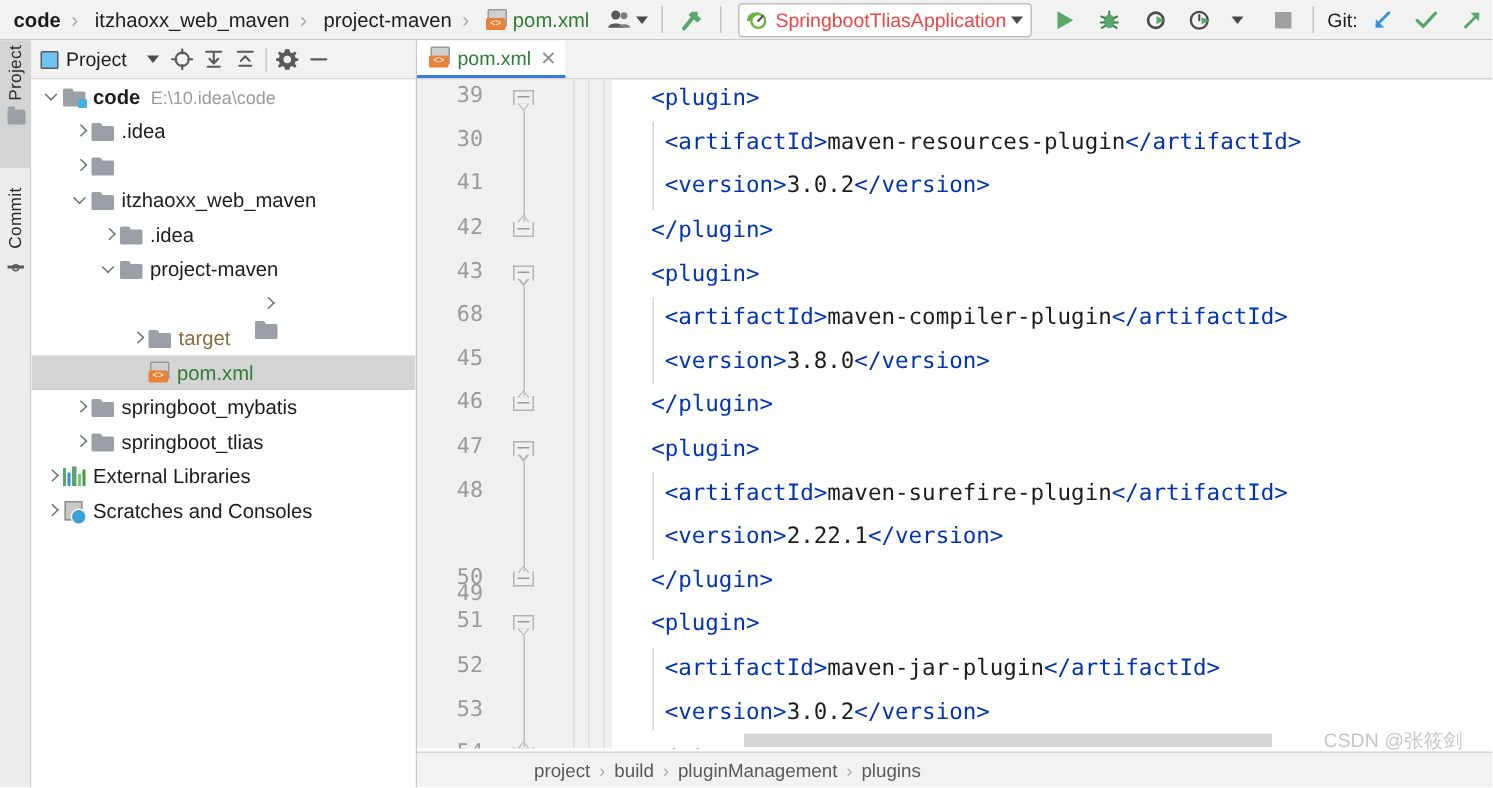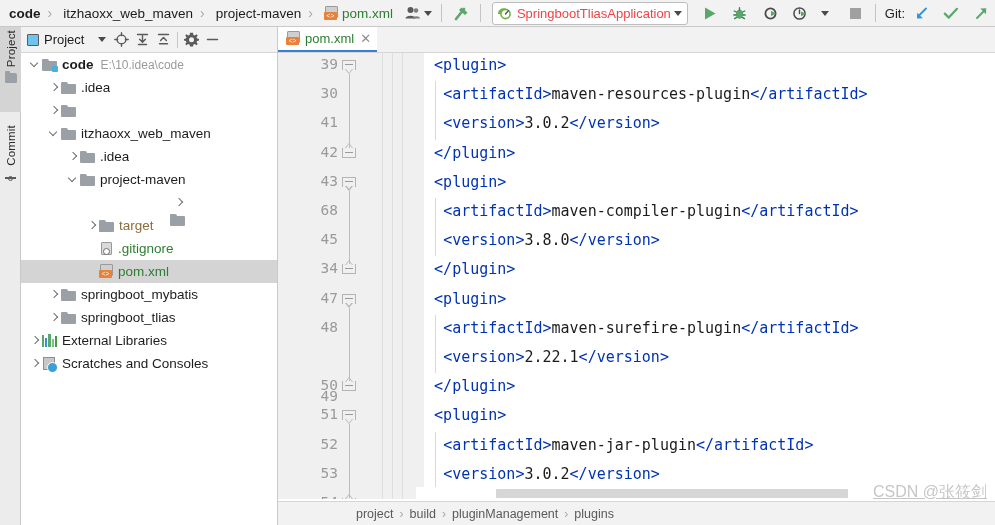--- a/index.html
+++ b/index.html
@@ -319,21 +319,21 @@
     padding-bottom: 1px;
   }
 
   .codearea {
     position: absolute; top: 26px; left: 0;
     width: 717px; height: 446px;
     overflow: hidden;
   }
   .gutter {
     position: absolute; left: 0; top: 0;
-    width: 146px; height: 446px;
+    width: 130px; height: 446px;
     background: #f0f0f0;
     box-sizing: border-box;
   }
   .gutter .lnum {
     position: absolute;
     right: 86px;
     width: 30px;
     text-align: right;
     font-family: "DejaVu Sans Mono", monospace;
     font-size: 14.5px;
@@ -400,26 +400,25 @@
     background: #f2f2f2;
     border-top: 1px solid #d6d6d6;
     display: flex; align-items: center;
     padding-left: 78px;
     box-sizing: border-box;
   }
   .bc-item { font-size: 12.5px; color: #5a5a5a; }
   .bc-sep  { font-size: 12px; color: #a8a8a8; padding: 0 6px; }
 
   .watermark {
-    position: absolute; right: 8px; bottom: 22px;
-    font-size: 16px;
+    position: absolute; right: 20px; bottom: 22px;
+    font-size: 13px;
     color: #c6c6c6;
     white-space: nowrap;
     pointer-events: none;
-    text-decoration: underline;
   }
 </style>
 </head>
 <body>
 
 <div id="app">
 
   <div class="topbar">
     <div id="crumbs" style="display:flex;align-items:center;">
         <span class="crumb root">
@@ -639,25 +638,20 @@
           <span class="tlabel">src</span>
         </div>
         <div class="trow" style="padding-left: 65px;">
           <span class="arrow right"></span>
           <span class="icon-folder">
             <span class="tab"></span>
             <span class="body"></span>
           </span>
           <span class="tlabel" style="color: rgb(138, 109, 59);">target</span>
         </div>
-        <div class="trow" style="padding-left: 65px;">
-          <span class="arrow "></span>
-          <span class="icon-gitignore"></span>
-          <span class="tlabel green">.gitignore</span>
-        </div>
         <div class="trow selected" style="padding-left: 65px;">
           <span class="arrow "></span>
           <span class="icon-xml icon-xml-tree"></span>
           <span class="tlabel green">pom.xml</span>
         </div>
         <div class="trow" style="padding-left: 27px;">
           <span class="arrow right"></span>
           <span class="icon-folder">
             <span class="tab"></span>
             <span class="body"></span>
@@ -723,21 +717,21 @@
           </div>
           <div class="lnum" style="top: 119.8px;">43</div>
           <div class="foldmark" style="top: 123.8px;">
             <div class="box" style="border-bottom: none;"></div>
             <div class="dash"></div>
             <div style="position: absolute; left: 2.5px; top: 9px; width: 0px; height: 0px; border-left: 4.5px solid transparent; border-right: 4.5px solid transparent; border-top: 5px solid rgb(180, 180, 180);"></div>
             <div style="position: absolute; left: 3.5px; top: 8.5px; width: 0px; height: 0px; border-left: 3.5px solid transparent; border-right: 3.5px solid transparent; border-top: 4px solid rgb(240, 240, 240);"></div>
           </div>
           <div class="lnum" style="top: 149px;">68</div>
           <div class="lnum" style="top: 178.2px;">45</div>
-          <div class="lnum" style="top: 207.4px;">34</div>
+          <div class="lnum" style="top: 207.4px;">46</div>
           <div class="foldmark end" style="top: 211.4px;">
             <div class="box" style="border-top: none;"></div>
             <div class="dash"></div>
             <div style="position: absolute; left: 2.5px; top: -4.5px; width: 0px; height: 0px; border-left: 4.5px solid transparent; border-right: 4.5px solid transparent; border-bottom: 5px solid rgb(180, 180, 180);"></div>
             <div style="position: absolute; left: 3.5px; top: -3.5px; width: 0px; height: 0px; border-left: 3.5px solid transparent; border-right: 3.5px solid transparent; border-bottom: 4px solid rgb(240, 240, 240);"></div>
           </div>
           <div class="lnum" style="top: 236.6px;">47</div>
           <div class="foldmark" style="top: 240.6px;">
             <div class="box" style="border-bottom: none;"></div>
             <div class="dash"></div>

